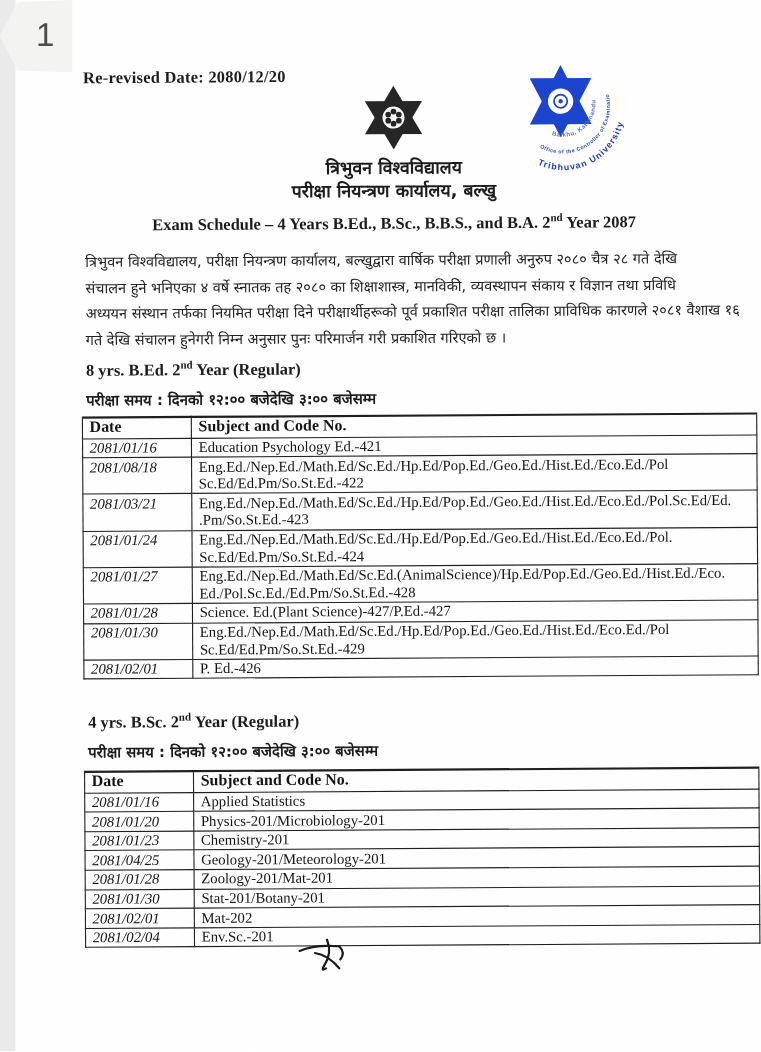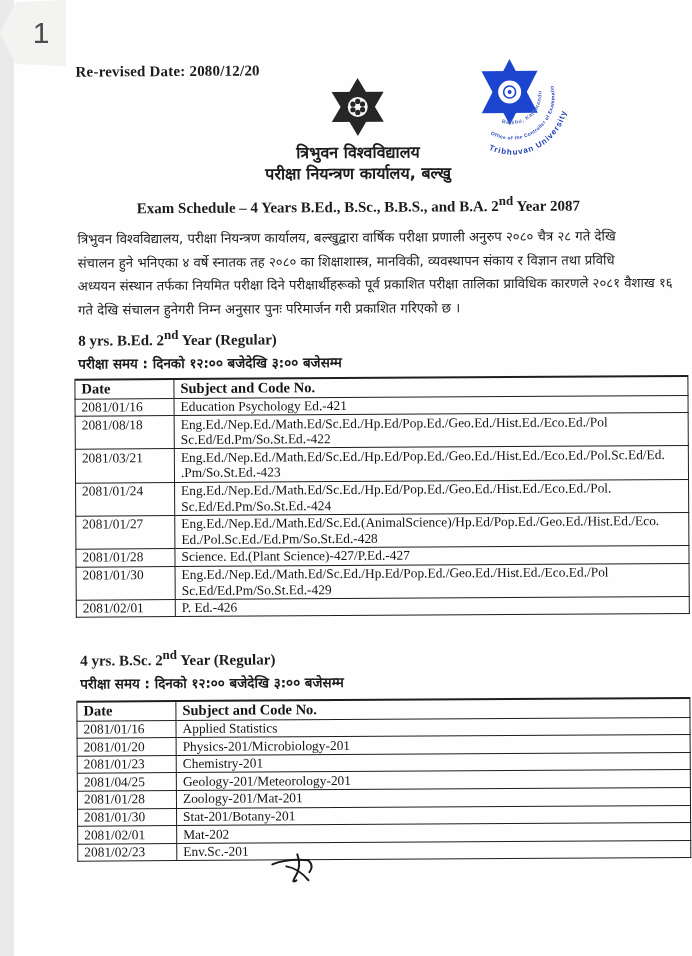--- a/index.html
+++ b/index.html
@@ -7,41 +7,41 @@
           font-family:"Liberation Serif", serif;color:#1c1c1c;}
   #scan-edge{position:absolute;left:0;top:0;width:14px;height:956px;background:#eaeaea;}
   #sheet{position:absolute;left:0;top:0;width:692px;height:956px;transform:rotate(-0.35deg);}
   .abs{position:absolute;}
   .np{font-family:"DejaVu Sans", sans-serif;}
   
   #revision{left:78px;top:62px;font-size:15px;font-weight:bold;letter-spacing:.2px;}
   #uni-np{left:80px;top:141px;width:560px;text-align:center;font-size:16px;font-weight:bold;}
   #office-np{left:80px;top:162px;width:560px;text-align:center;font-size:16px;font-weight:bold;}
   #exam-title{left:40px;top:194px;width:640px;text-align:center;font-size:15px;font-weight:bold;}
-  sup.sm{font-size:13px;}
+  sup.sm{font-size:10px;}
   
   #intro{left:79px;top:226px;width:616px;font-size:13.2px;line-height:23.5px;color:#222;}
   #intro .iline{white-space:nowrap;}
   
   .sec-heading{font-size:15px;font-weight:bold;}
   .exam-time{font-size:13.5px;font-weight:bold;}
   #sec1-heading{left:79px;top:326px;}
   #sec1-time{left:79px;top:353px;}
   #sec2-heading{left:79px;top:646px;}
   #sec2-time{left:79px;top:673px;}
   
   table.sched{position:absolute;left:75px;width:614px;border-collapse:collapse;
               font-size:13.4px;line-height:15.6px;color:#141414;}
   #table-bed{top:377px;}
   #table-bsc{top:699px;}
   table.sched, table.sched th, table.sched td{border:1px solid #1f1f1f;}
   table.sched{border-top:2.5px double #1f1f1f;border-left:1.6px solid #1f1f1f;border-right:1.6px solid #1f1f1f;}
   table.sched th{font-size:14.5px;text-align:left;padding:1px 6px;}
   table.sched td{padding:0.5px 6px;vertical-align:top;}
-  td.c-date{width:86px;white-space:nowrap;}
+  td.c-date{width:86px;white-space:nowrap;font-style:italic;}
   td.c-sub{white-space:pre-line;}
   
   #seal-black{left:330px;top:76px;}
   #seal-blue{left:438px;top:56px;}
   
   #page-badge{left:626px;top:301px;width:66px;height:66px;background:#f3f3f1;
               clip-path:polygon(0% 50%,24% 3%,100% 0%,100% 100%,24% 97%);
               display:flex;align-items:center;justify-content:center;}
   #page-badge span{font-family:"Liberation Sans", sans-serif;font-size:30px;color:#4c4c4c;
                    padding-left:16px;}
@@ -190,21 +190,21 @@
           </tr>
         <tr>
             <td class="c-date">2081/01/30</td>
             <td class="c-sub">Stat-201/Botany-201</td>
           </tr>
         <tr>
             <td class="c-date">2081/02/01</td>
             <td class="c-sub">Mat-202</td>
           </tr>
         <tr>
-            <td class="c-date">2081/02/23</td>
+            <td class="c-date">2081/02/04</td>
             <td class="c-sub">Env.Sc.-201</td>
           </tr>
       </tbody>
     </table>
 
     <svg id="signature" class="abs" width="80" height="44" viewBox="0 0 80 44">
       <g fill="none" stroke="#1a1a1a" stroke-width="2" stroke-linecap="round">
         <path d="M 8 14 Q 22 8 44 10"></path>
         <path d="M 33 4 Q 38 16 30 28 Q 27 33 32 30"></path>
         <path d="M 22 16 Q 34 18 44 30"></path>

